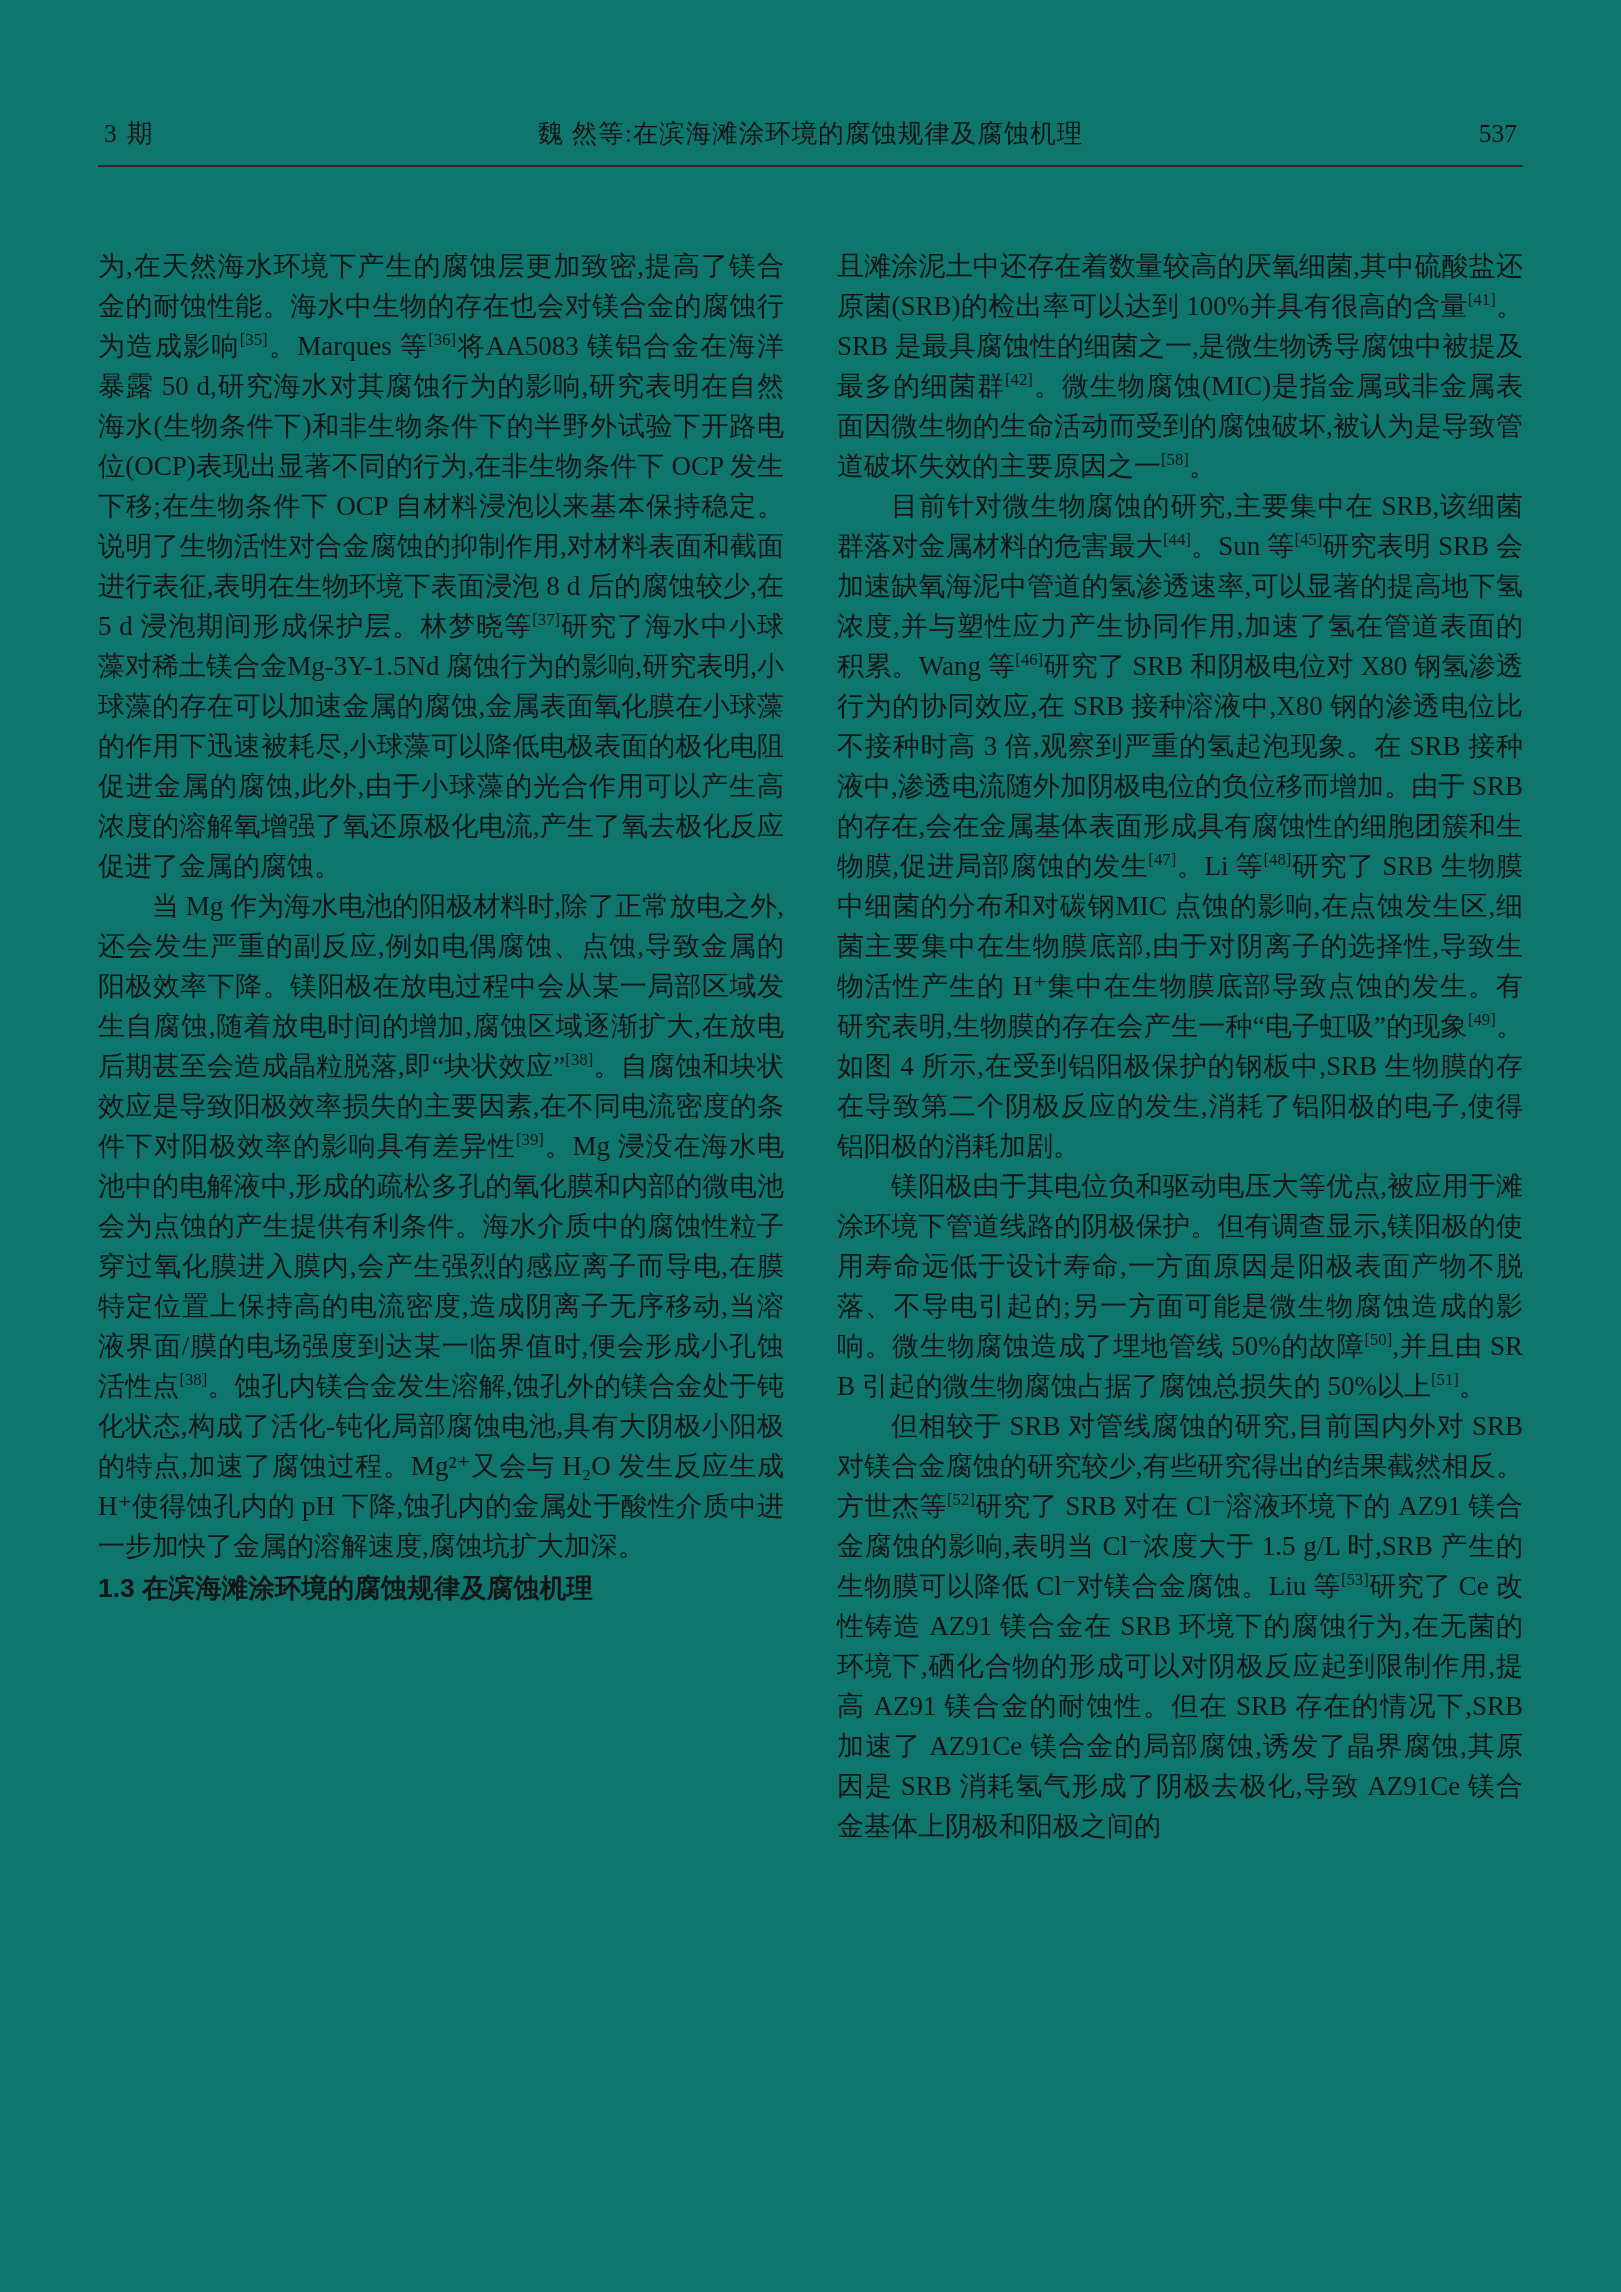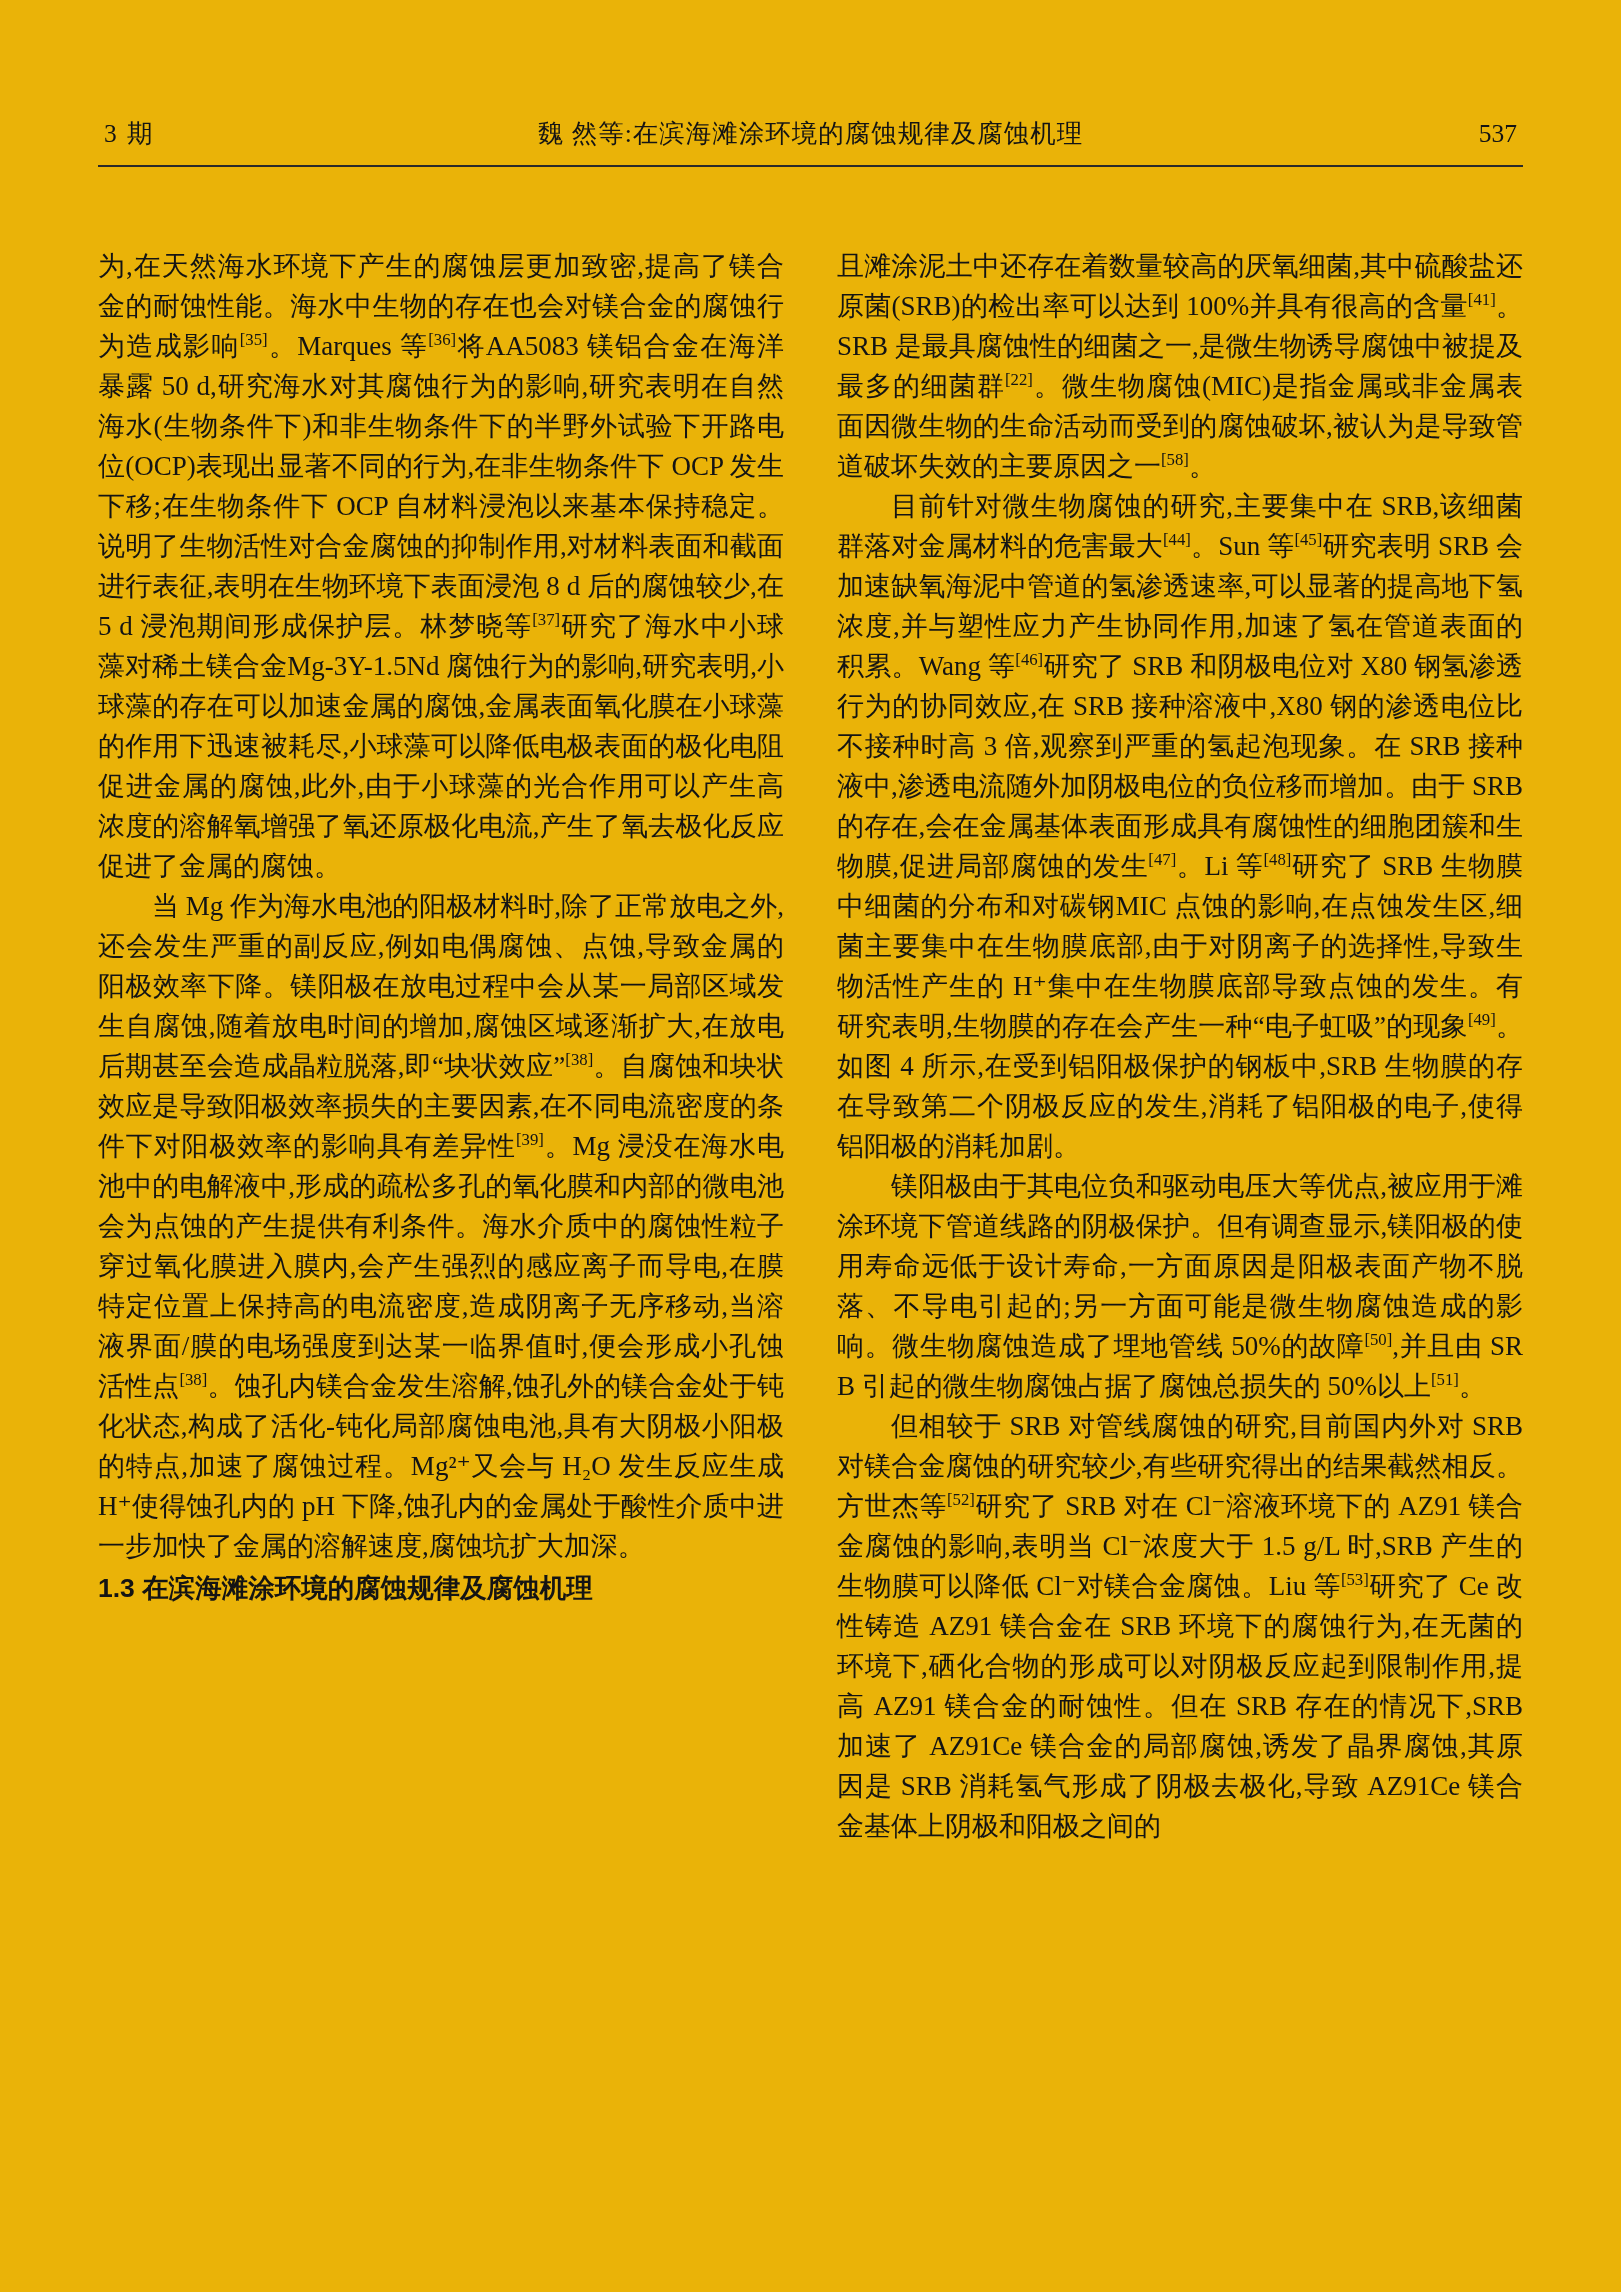--- a/index.html
+++ b/index.html
@@ -5,21 +5,21 @@
   html, body {
     margin: 0;
     padding: 0;
     background: #f4f4f2;
   }
   .page {
     position: relative;
     width: 1621px;
     height: 2293px;
     margin: 0 auto;
-    background: #eab308;
+    background: #0f766e;
     box-sizing: border-box;
     padding: 116px 98px 39px 98px;
     font-family: "Liberation Serif", "DejaVu Serif", serif;
     color: #141414;
     overflow: hidden;
   }
   .header {
     display: flex;
     align-items: baseline;
     font-size: 25.5px;
@@ -83,20 +83,20 @@
     <span class="running-title">魏 然等:在滨海滩涂环境的腐蚀规律及腐蚀机理</span>
     <span class="page-no">537</span>
   </div>
   <div class="columns">
     <div class="column" id="col-left">
         <p class="no-indent">为,在天然海水环境下产生的腐蚀层更加致密,提高了镁合金的耐蚀性能。海水中生物的存在也会对镁合金的腐蚀行为造成影响<sup>[35]</sup>。Marques 等<sup>[36]</sup>将AA5083 镁铝合金在海洋暴露 50 d,研究海水对其腐蚀行为的影响,研究表明在自然海水(生物条件下)和非生物条件下的半野外试验下开路电位(OCP)表现出显著不同的行为,在非生物条件下 OCP 发生下移;在生物条件下 OCP 自材料浸泡以来基本保持稳定。说明了生物活性对合金腐蚀的抑制作用,对材料表面和截面进行表征,表明在生物环境下表面浸泡 8 d 后的腐蚀较少,在 5 d 浸泡期间形成保护层。林梦晓等<sup>[37]</sup>研究了海水中小球藻对稀土镁合金Mg-3Y-1.5Nd 腐蚀行为的影响,研究表明,小球藻的存在可以加速金属的腐蚀,金属表面氧化膜在小球藻的作用下迅速被耗尽,小球藻可以降低电极表面的极化电阻促进金属的腐蚀,此外,由于小球藻的光合作用可以产生高浓度的溶解氧增强了氧还原极化电流,产生了氧去极化反应促进了金属的腐蚀。</p>
         <p>当 Mg 作为海水电池的阳极材料时,除了正常放电之外,还会发生严重的副反应,例如电偶腐蚀、点蚀,导致金属的阳极效率下降。镁阳极在放电过程中会从某一局部区域发生自腐蚀,随着放电时间的增加,腐蚀区域逐渐扩大,在放电后期甚至会造成晶粒脱落,即“块状效应”<sup>[38]</sup>。自腐蚀和块状效应是导致阳极效率损失的主要因素,在不同电流密度的条件下对阳极效率的影响具有差异性<sup>[39]</sup>。Mg 浸没在海水电池中的电解液中,形成的疏松多孔的氧化膜和内部的微电池会为点蚀的产生提供有利条件。海水介质中的腐蚀性粒子穿过氧化膜进入膜内,会产生强烈的感应离子而导电,在膜特定位置上保持高的电流密度,造成阴离子无序移动,当溶液界面/膜的电场强度到达某一临界值时,便会形成小孔蚀活性点<sup>[38]</sup>。蚀孔内镁合金发生溶解,蚀孔外的镁合金处于钝化状态,构成了活化-钝化局部腐蚀电池,具有大阴极小阳极的特点,加速了腐蚀过程。Mg²⁺又会与 H₂O 发生反应生成 H⁺使得蚀孔内的 pH 下降,蚀孔内的金属处于酸性介质中进一步加快了金属的溶解速度,腐蚀坑扩大加深。</p>
         <p class="sec-heading">1.3 在滨海滩涂环境的腐蚀规律及腐蚀机理</p>
       </div>
     <div class="column" id="col-right">
-        <p class="no-indent">且滩涂泥土中还存在着数量较高的厌氧细菌,其中硫酸盐还原菌(SRB)的检出率可以达到 100%并具有很高的含量<sup>[41]</sup>。SRB 是最具腐蚀性的细菌之一,是微生物诱导腐蚀中被提及最多的细菌群<sup>[22]</sup>。微生物腐蚀(MIC)是指金属或非金属表面因微生物的生命活动而受到的腐蚀破坏,被认为是导致管道破坏失效的主要原因之一<sup>[58]</sup>。</p>
+        <p class="no-indent">且滩涂泥土中还存在着数量较高的厌氧细菌,其中硫酸盐还原菌(SRB)的检出率可以达到 100%并具有很高的含量<sup>[41]</sup>。SRB 是最具腐蚀性的细菌之一,是微生物诱导腐蚀中被提及最多的细菌群<sup>[42]</sup>。微生物腐蚀(MIC)是指金属或非金属表面因微生物的生命活动而受到的腐蚀破坏,被认为是导致管道破坏失效的主要原因之一<sup>[58]</sup>。</p>
         <p>目前针对微生物腐蚀的研究,主要集中在 SRB,该细菌群落对金属材料的危害最大<sup>[44]</sup>。Sun 等<sup>[45]</sup>研究表明 SRB 会加速缺氧海泥中管道的氢渗透速率,可以显著的提高地下氢浓度,并与塑性应力产生协同作用,加速了氢在管道表面的积累。Wang 等<sup>[46]</sup>研究了 SRB 和阴极电位对 X80 钢氢渗透行为的协同效应,在 SRB 接种溶液中,X80 钢的渗透电位比不接种时高 3 倍,观察到严重的氢起泡现象。在 SRB 接种液中,渗透电流随外加阴极电位的负位移而增加。由于 SRB 的存在,会在金属基体表面形成具有腐蚀性的细胞团簇和生物膜,促进局部腐蚀的发生<sup>[47]</sup>。Li 等<sup>[48]</sup>研究了 SRB 生物膜中细菌的分布和对碳钢MIC 点蚀的影响,在点蚀发生区,细菌主要集中在生物膜底部,由于对阴离子的选择性,导致生物活性产生的 H⁺集中在生物膜底部导致点蚀的发生。有研究表明,生物膜的存在会产生一种“电子虹吸”的现象<sup>[49]</sup>。如图 4 所示,在受到铝阳极保护的钢板中,SRB 生物膜的存在导致第二个阴极反应的发生,消耗了铝阳极的电子,使得铝阳极的消耗加剧。</p>
         <p>镁阳极由于其电位负和驱动电压大等优点,被应用于滩涂环境下管道线路的阴极保护。但有调查显示,镁阳极的使用寿命远低于设计寿命,一方面原因是阳极表面产物不脱落、不导电引起的;另一方面可能是微生物腐蚀造成的影响。微生物腐蚀造成了埋地管线 50%的故障<sup>[50]</sup>,并且由 SRB 引起的微生物腐蚀占据了腐蚀总损失的 50%以上<sup>[51]</sup>。</p>
         <p>但相较于 SRB 对管线腐蚀的研究,目前国内外对 SRB 对镁合金腐蚀的研究较少,有些研究得出的结果截然相反。方世杰等<sup>[52]</sup>研究了 SRB 对在 Cl⁻溶液环境下的 AZ91 镁合金腐蚀的影响,表明当 Cl⁻浓度大于 1.5 g/L 时,SRB 产生的生物膜可以降低 Cl⁻对镁合金腐蚀。Liu 等<sup>[53]</sup>研究了 Ce 改性铸造 AZ91 镁合金在 SRB 环境下的腐蚀行为,在无菌的环境下,硒化合物的形成可以对阴极反应起到限制作用,提高 AZ91 镁合金的耐蚀性。但在 SRB 存在的情况下,SRB 加速了 AZ91Ce 镁合金的局部腐蚀,诱发了晶界腐蚀,其原因是 SRB 消耗氢气形成了阴极去极化,导致 AZ91Ce 镁合金基体上阴极和阳极之间的</p>
       </div>
   </div>
 </div>
 
 
 </body></html>

